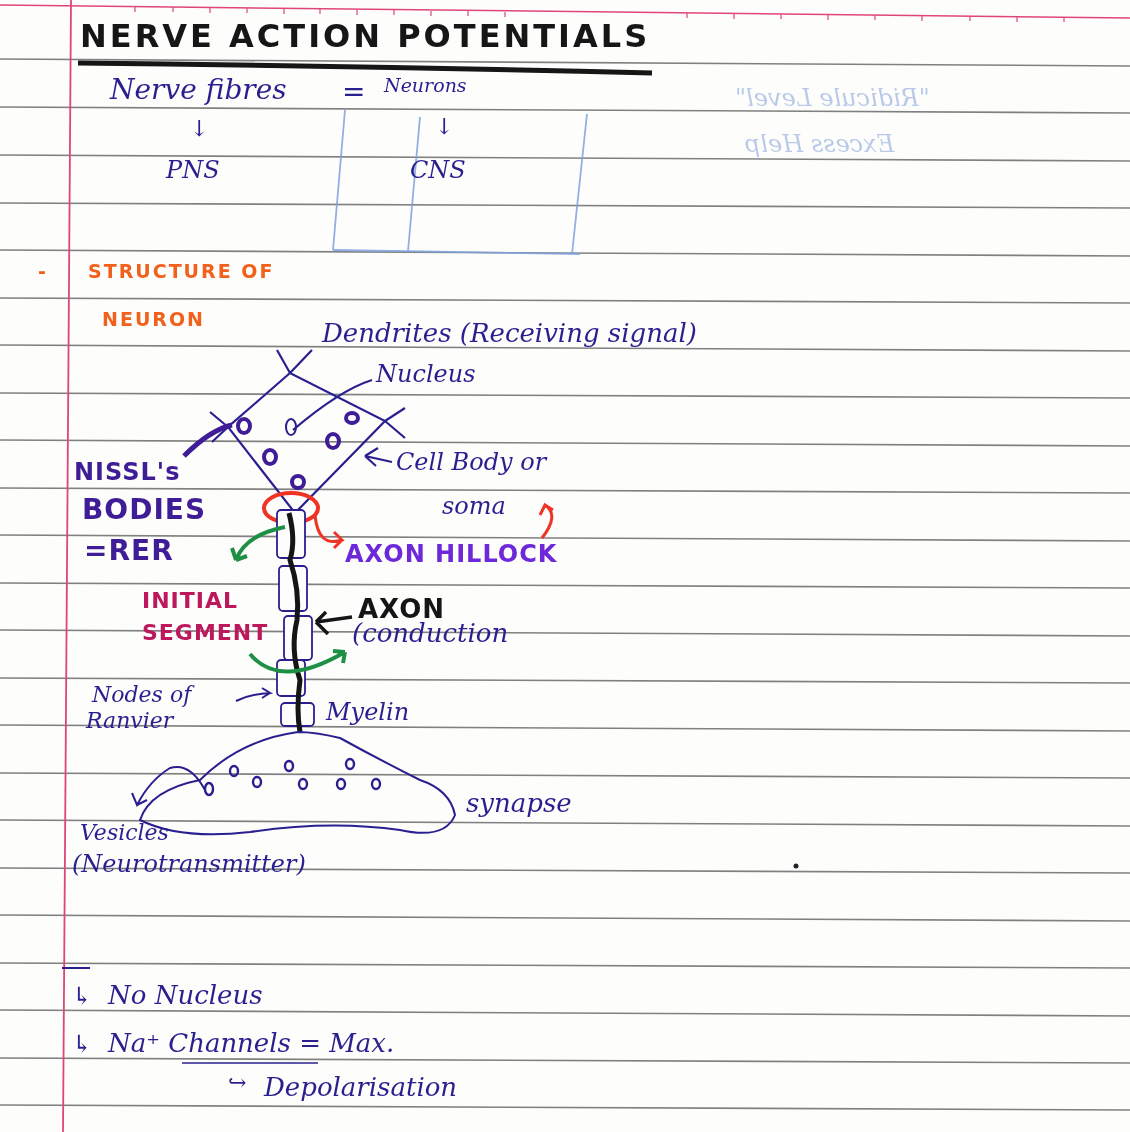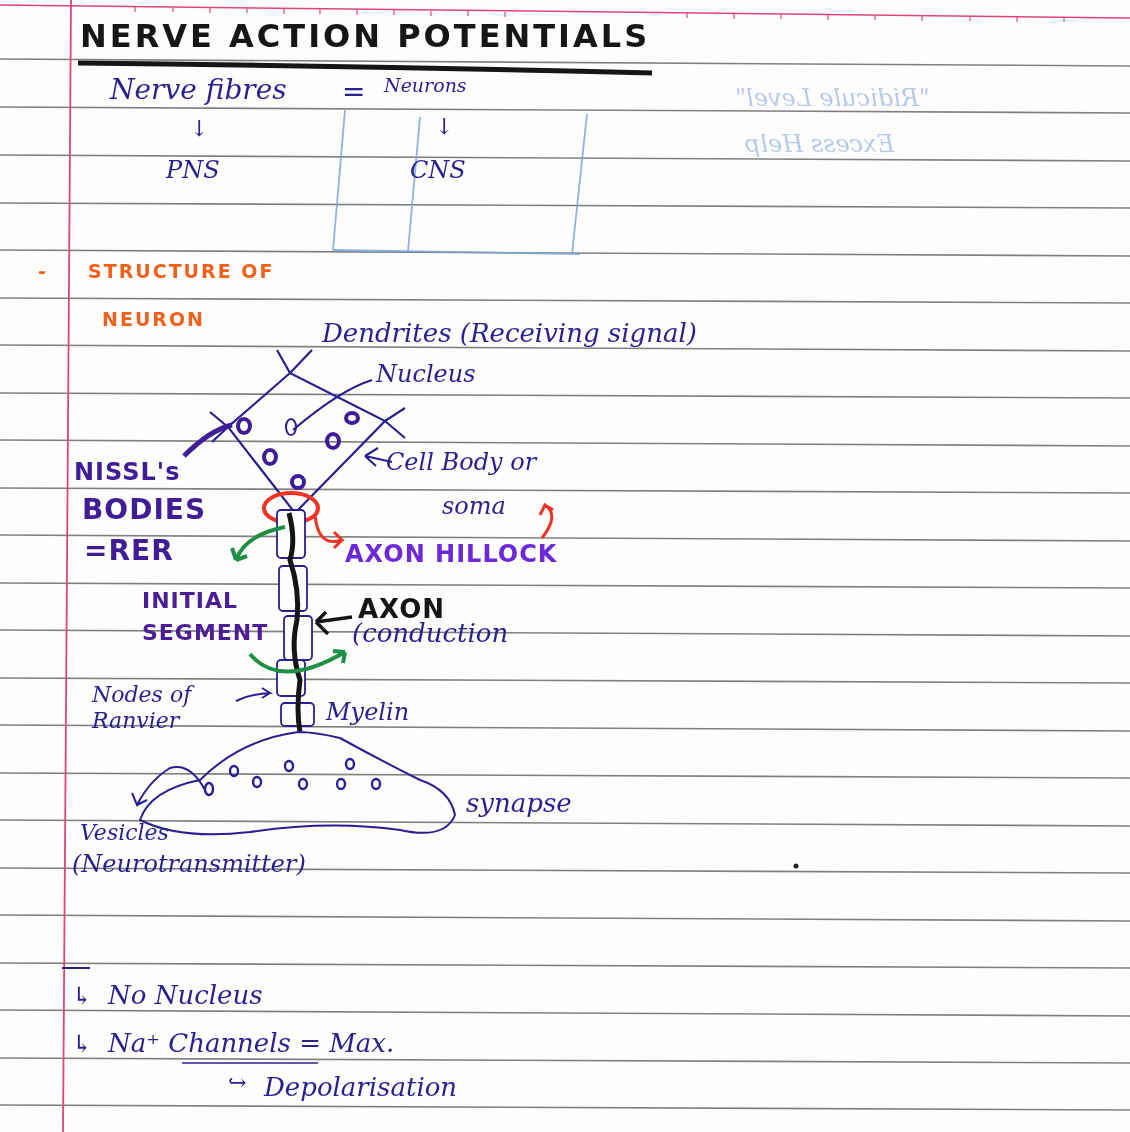--- a/index.html
+++ b/index.html
@@ -7,21 +7,21 @@
   .page { position: relative; width: 1130px; height: 1132px; background: #fdfdfc; overflow: hidden; }
   .rules, .drawing { position: absolute; left: 0; top: 0; width: 1130px; height: 1132px; }
   .txt { position: absolute; white-space: nowrap; line-height: 1; }
   .hand { font-family: "DejaVu Serif", serif; font-style: italic; }
   .caps { font-family: "DejaVu Sans", sans-serif; font-weight: bold; letter-spacing: 2px; }
   .title { font-size: 32px; color: #161616; letter-spacing: 3px; }
   .blue { color: #2a1f8f; }
   .purple { color: #3f1d96; text-align: center; }
   .orange { color: #f2611c; }
   .red { color: #6d28d9; }
-  .green { color: #4c1d95; }
+  .green { color: #be185d; }
   .black { color: #151515; }
   .faint { color: #a9bde4; opacity: 0.8; }
   .s22 { font-size: 22px; }
   .s24 { font-size: 24px; }
   .s26 { font-size: 26px; }
   .s28 { font-size: 28px; }
   .s30 { font-size: 19px; }
 </style>
 </head>
 <body>
@@ -165,37 +165,37 @@
 
   <div class="txt hand faint s24" style="left:735px; top:86px; transform:scaleX(-1);">"Ridicule Level"</div>
   <div class="txt hand faint s24" style="left:745px; top:132px; transform:scaleX(-1);">Excess Help</div>
 
   <div class="txt caps orange s30" style="left:38px; top:262px;">-</div>
   <div class="txt caps orange s30" style="left:88px; top:262px;">STRUCTURE OF</div>
   <div class="txt caps orange s30" style="left:102px; top:310px;">NEURON</div>
 
   <div class="txt hand blue s26" style="left:322px; top:320px;">Dendrites (Receiving signal)</div>
   <div class="txt hand blue s24" style="left:376px; top:362px;">Nucleus</div>
-  <div class="txt hand blue s24" style="left:386px; top:450px;">Cell Body or</div>
+  <div class="txt hand blue s24" style="left:396px; top:450px;">Cell Body or</div>
   <div class="txt hand blue s24" style="left:442px; top:494px;">soma</div>
 
   <div class="txt caps purple s24" style="left:74px; top:460px; letter-spacing:1px;">NISSL's</div>
   <div class="txt caps purple s28" style="left:82px; top:496px; letter-spacing:1px;">BODIES</div>
   <div class="txt caps purple s28" style="left:84px; top:537px; letter-spacing:1px;">=RER</div>
 
   <div class="txt caps red s24" style="left:345px; top:542px; letter-spacing:1px;">AXON HILLOCK</div>
 
   <div class="txt caps green s22" style="left:142px; top:590px; letter-spacing:1px;">INITIAL</div>
   <div class="txt caps green s22" style="left:142px; top:622px; letter-spacing:1px;">SEGMENT</div>
 
   <div class="txt caps black s26" style="left:358px; top:596px; letter-spacing:1px;">AXON</div>
   <div class="txt hand blue s26" style="left:352px; top:620px;">(conduction</div>
 
   <div class="txt hand blue s22" style="left:92px; top:684px;">Nodes of</div>
-  <div class="txt hand blue s22" style="left:92px; top:710px;">Ranvier</div>
+  <div class="txt hand blue s22" style="left:86px; top:710px;">Ranvier</div>
   <div class="txt hand blue s24" style="left:326px; top:700px;">Myelin</div>
 
   <div class="txt hand blue s26" style="left:466px; top:790px;">synapse</div>
   <div class="txt hand blue s22" style="left:80px; top:822px;">Vesicles</div>
   <div class="txt hand blue s24" style="left:72px; top:852px;">(Neurotransmitter)</div>
 
   <div class="txt hand blue s24" style="left:72px; top:984px;">↳</div>
   <div class="txt hand blue s26" style="left:108px; top:982px;">No Nucleus</div>
   <div class="txt hand blue s24" style="left:72px; top:1032px;">↳</div>
   <div class="txt hand blue s26" style="left:108px; top:1030px;">Na⁺ Channels = Max.</div>

